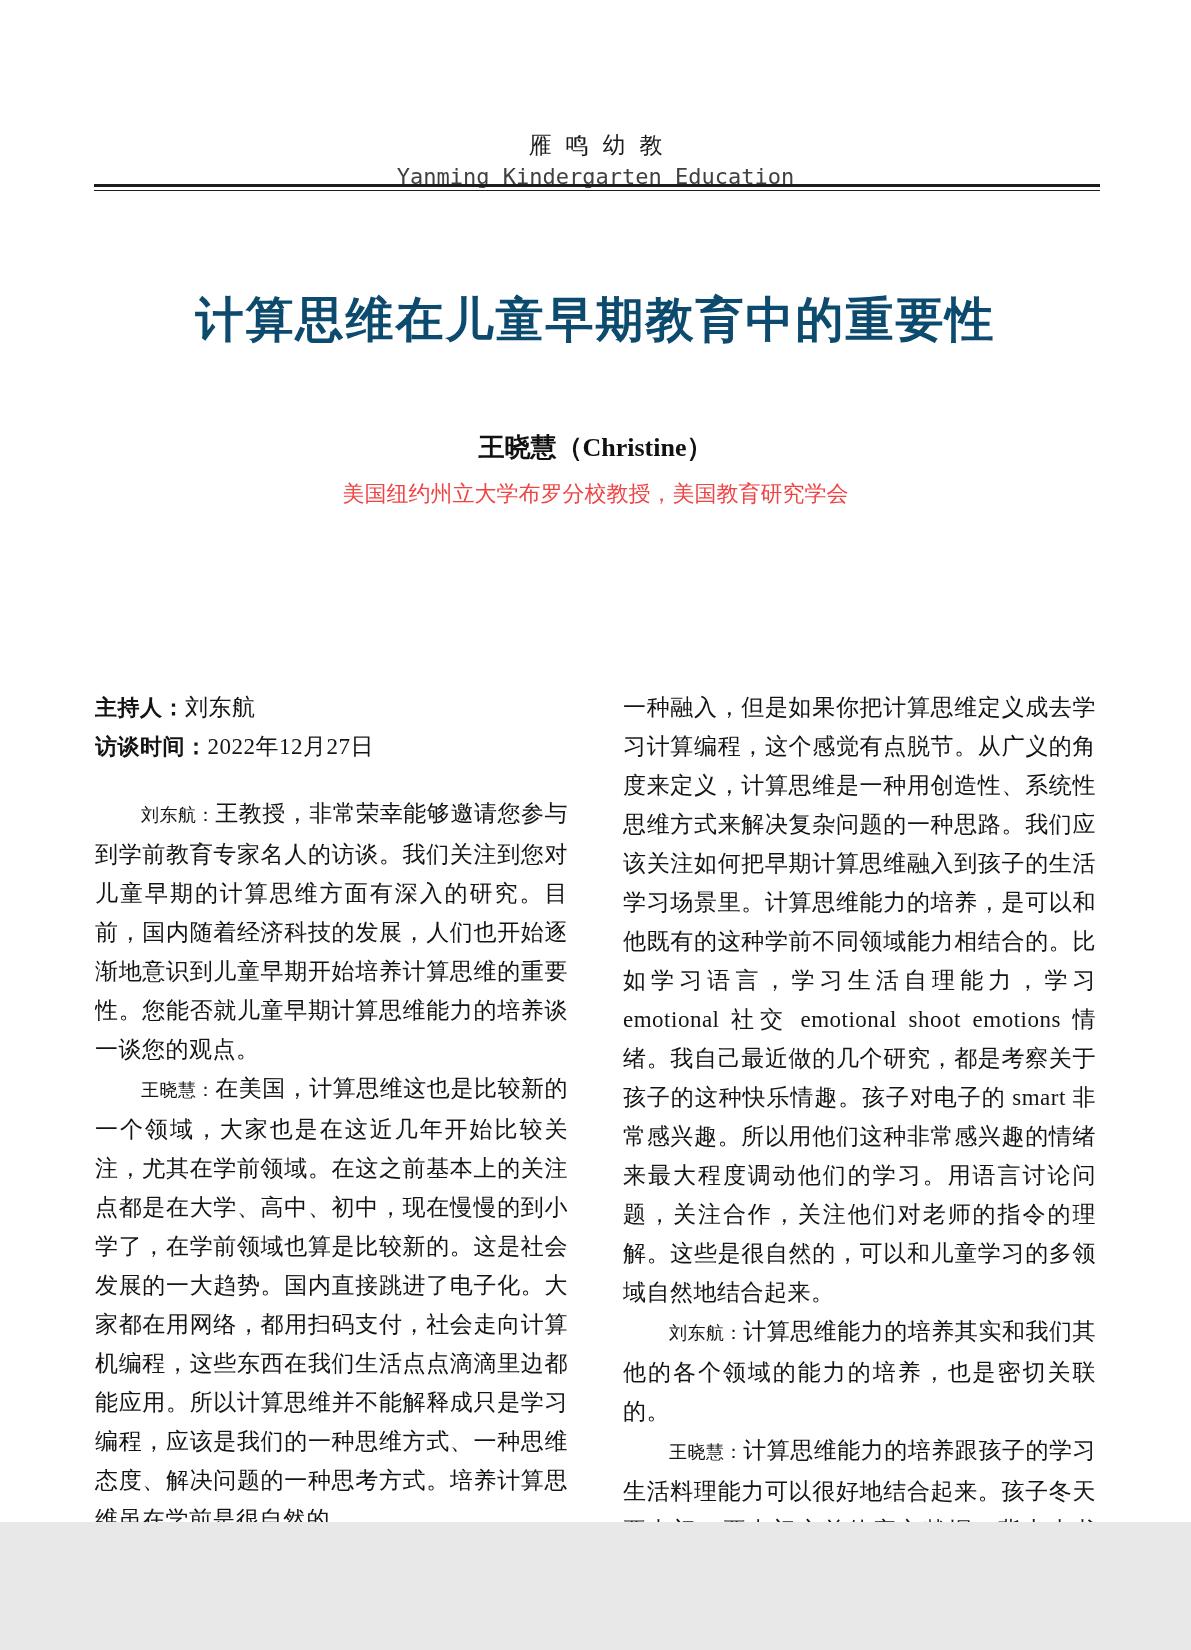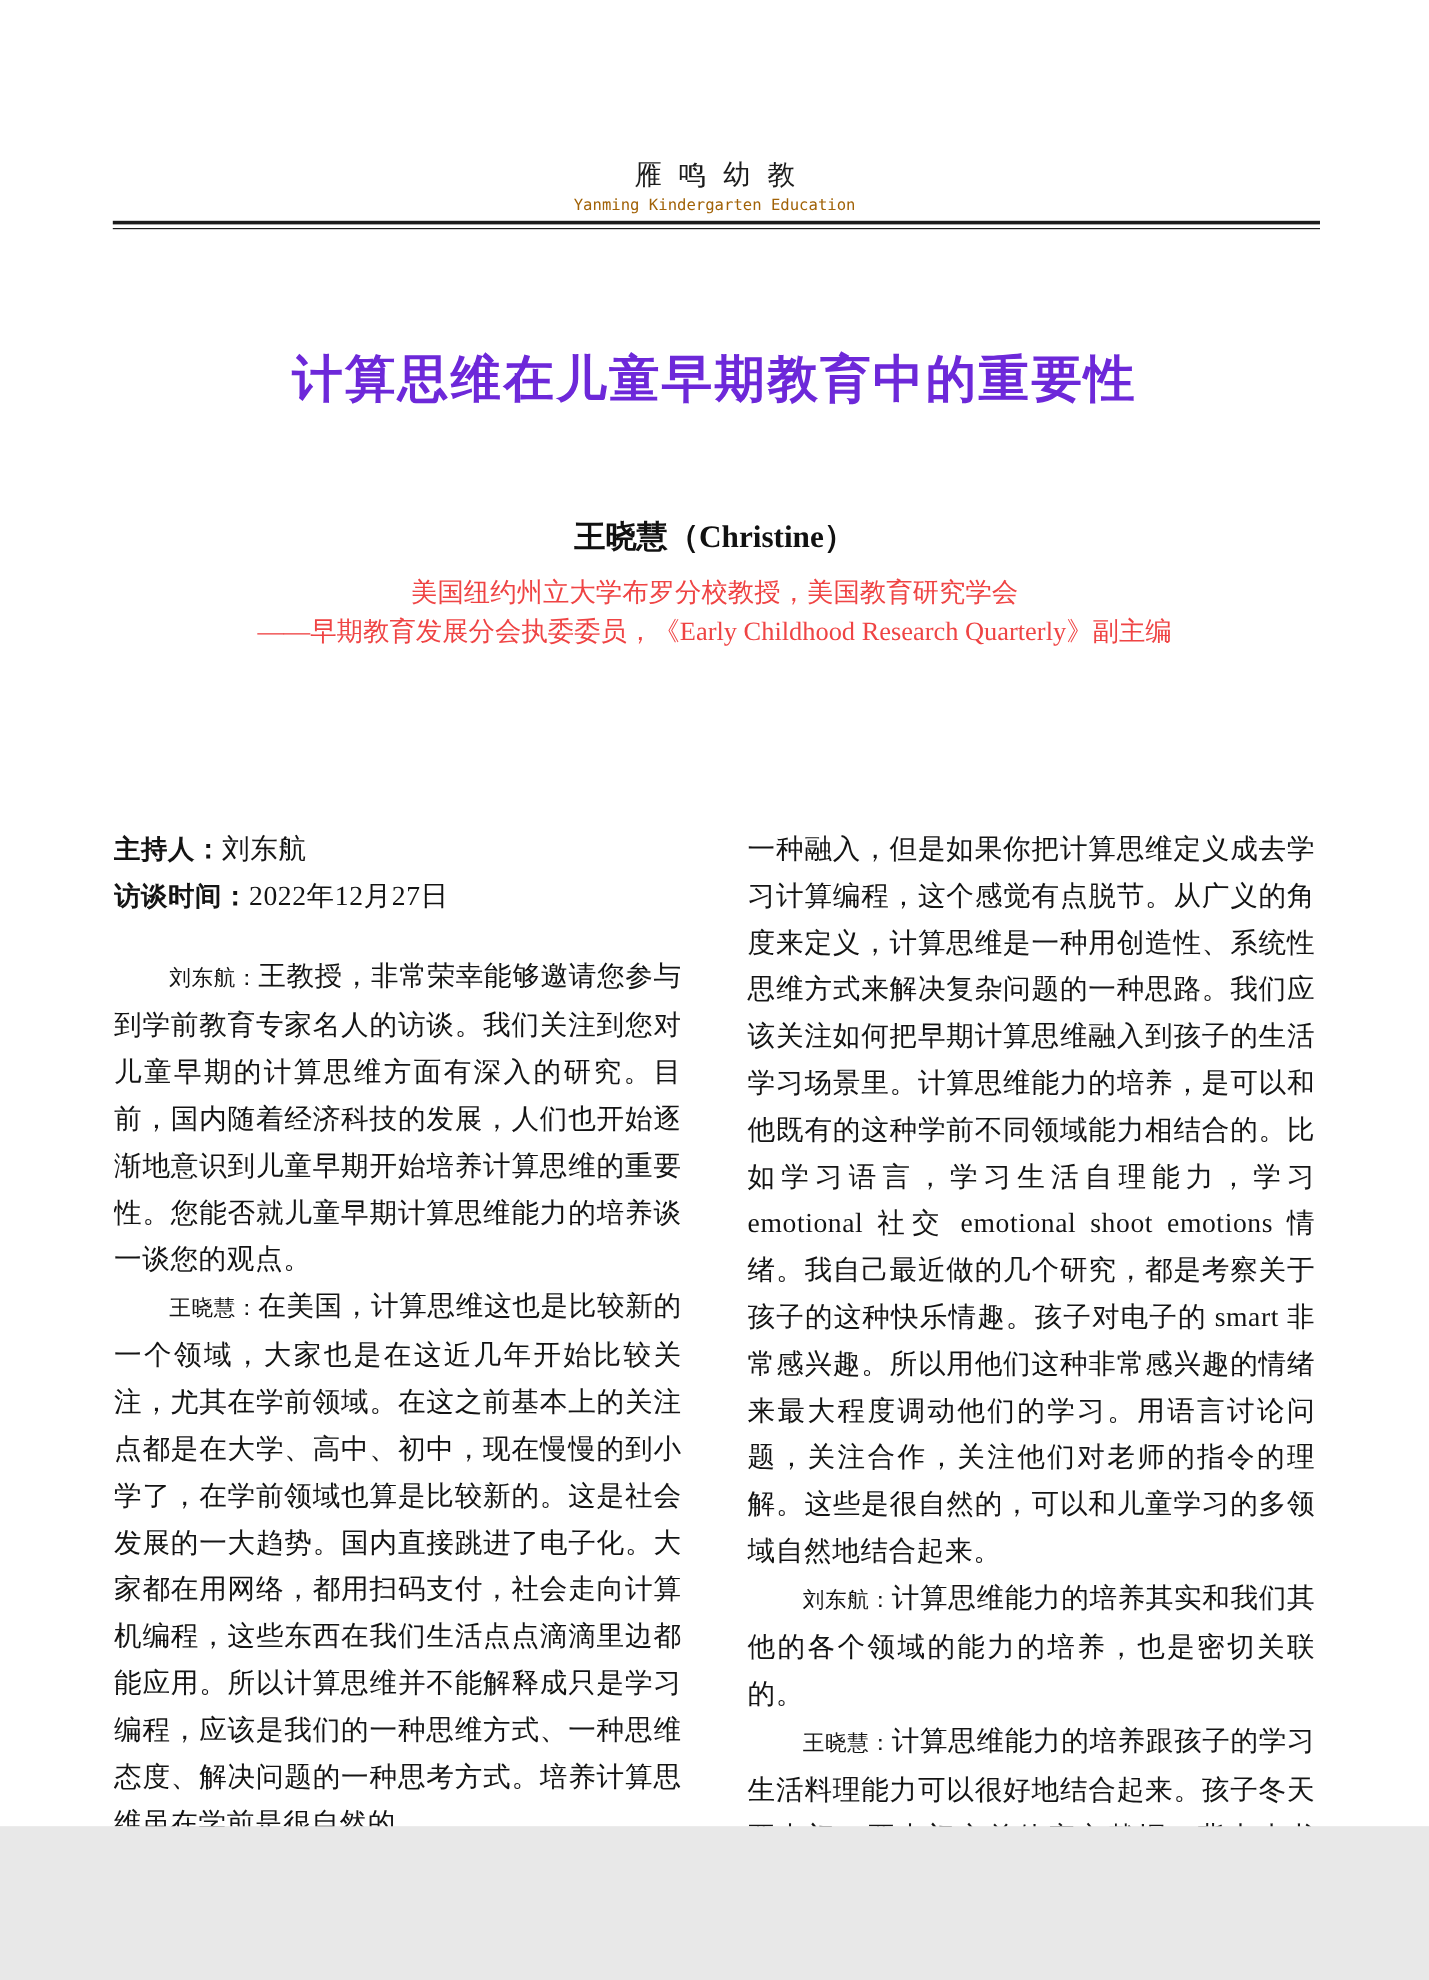--- a/index.html
+++ b/index.html
@@ -19,39 +19,39 @@
   }
   .masthead-cn{
     font-size:23px;
     letter-spacing:14px;
     text-indent:14px;
     font-family:"Liberation Serif","DejaVu Serif",serif;
     color:#1c1c1c;
   }
   .masthead-en{
     margin-top:3px;
-    font-size:13px;
+    font-size:22px;
     font-family:"DejaVu Sans Mono","Liberation Mono",monospace;
-    color:#a16207;
+    color:#404040;
   }
   .header-rule{
     position:absolute;top:184px;left:94px;width:1006px;
     height:3px;
     border-top:3px solid #1c1c1c;
     border-bottom:1px solid #1c1c1c;
   }
   
   .article-title{
     position:absolute;top:288px;left:0;width:100%;
     margin:0;
     text-align:center;
-    font-size:42px;
+    font-size:48px;
     font-weight:900;
     letter-spacing:2px;
-    color:#6d28d9;
+    color:#0c4a6e;
   }
   .byline{
     position:absolute;top:430px;left:0;width:100%;
     text-align:center;
     font-size:26px;
     font-weight:700;
     color:#111;
   }
   .affiliation{
     position:absolute;left:0;width:100%;
@@ -105,21 +105,20 @@
   <div class="masthead">
     <div class="masthead-cn">雁鸣幼教</div>
     <div class="masthead-en">Yanming Kindergarten Education</div>
   </div>
   <div class="header-rule"></div>
 
   <h1 class="article-title">计算思维在儿童早期教育中的重要性</h1>
 
   <div class="byline">王晓慧（Christine）</div>
   <div class="affiliation aff-1">美国纽约州立大学布罗分校教授，美国教育研究学会</div>
-  <div class="affiliation aff-2">——早期教育发展分会执委委员，《Early Childhood Research Quarterly》副主编</div>
 
   <div class="columns">
 
     <div class="col">
       <div class="meta-block">
         <div class="meta-row">
           <span class="meta-label">主持人：</span><span>刘东航</span>
         </div>
         <div class="meta-row">
           <span class="meta-label">访谈时间：</span><span>2022年12月27日</span>

